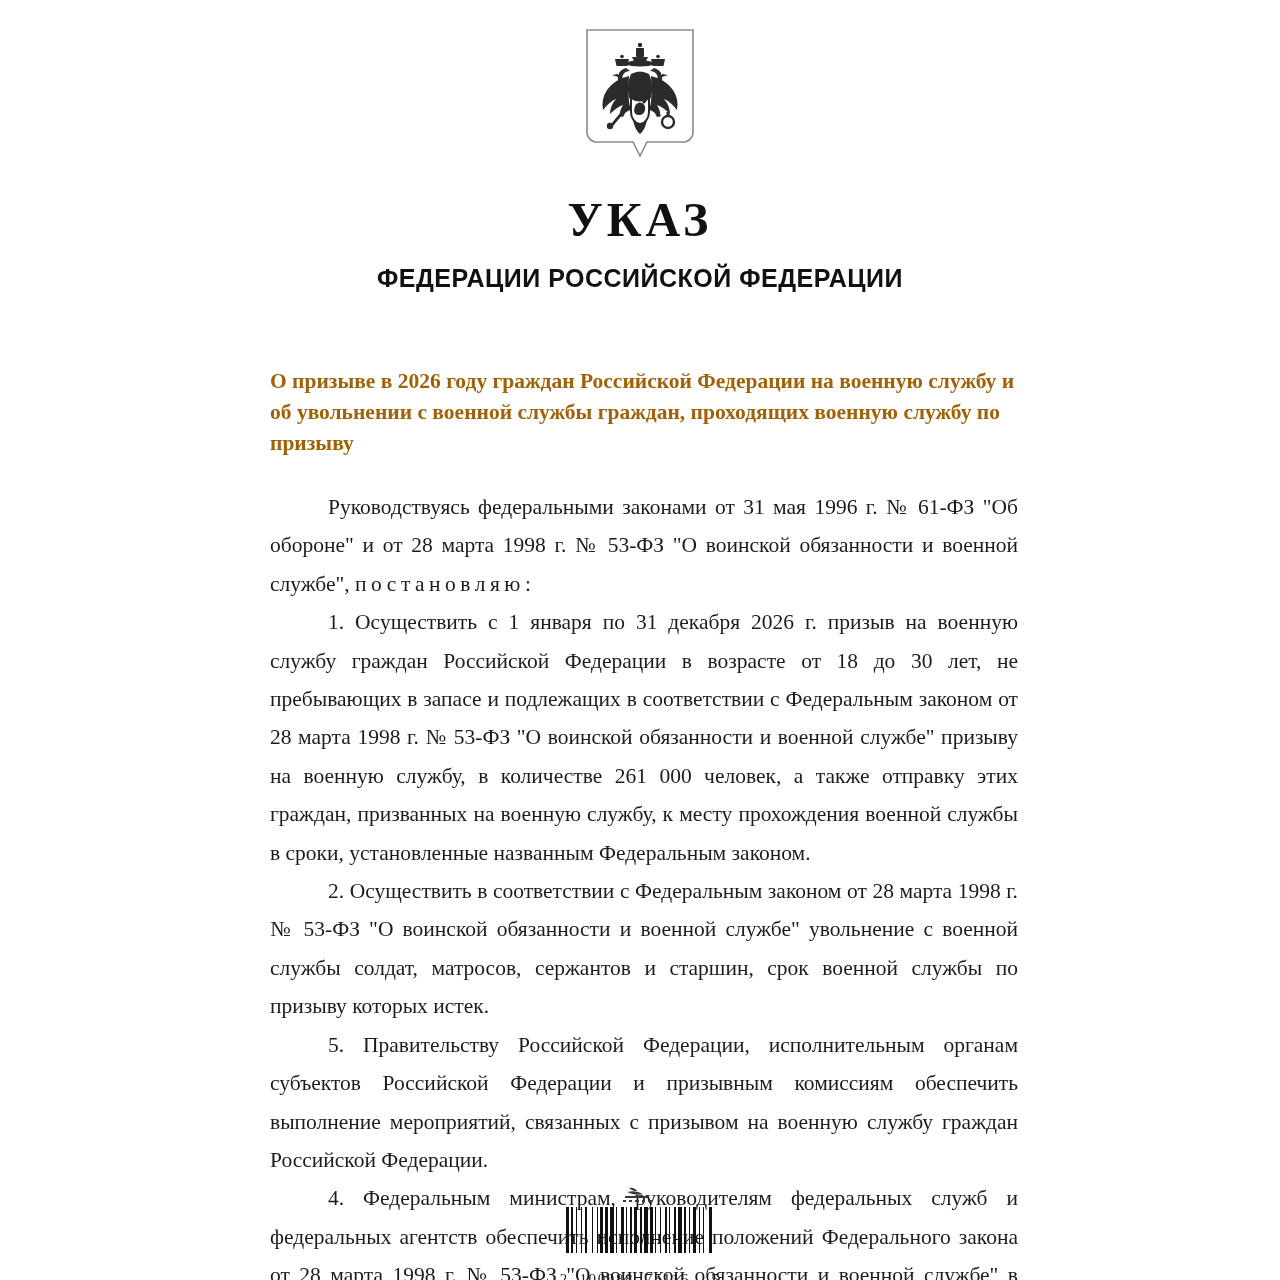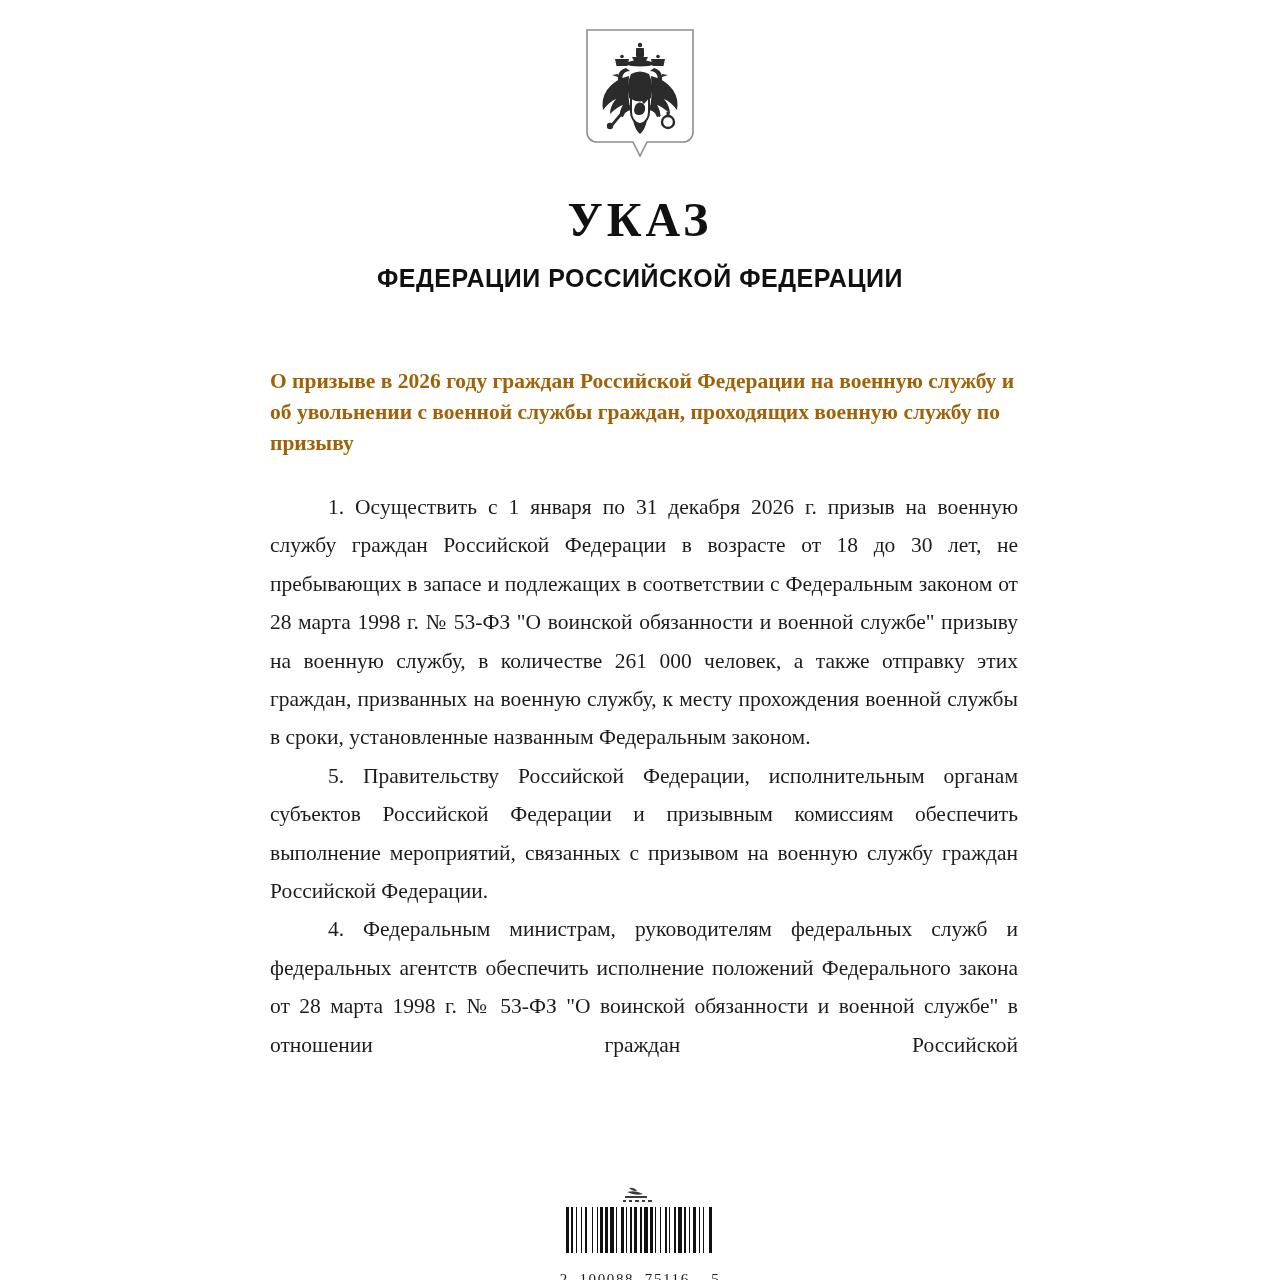--- a/index.html
+++ b/index.html
@@ -204,23 +204,25 @@
   </div>
 
   <div class="doc-title">УКАЗ</div>
 
   <div class="doc-subtitle">ФЕДЕРАЦИИ РОССИЙСКОЙ ФЕДЕРАЦИИ</div>
 
   <div class="decree-heading">О призыве в 2026 году граждан Российской Федерации на военную службу и об увольнении с военной службы граждан, проходящих военную службу по призыву</div>
 
   <div class="body-text">
 
+    <p class="para"><span>Руководствуясь федеральными законами от 31 мая 1996 г. № 61-ФЗ "Об обороне" и от 28 марта 1998 г. № 53-ФЗ "О воинской обязанности и военной службе", </span><span class="spaced">постановляю</span><span>:</span></p>
 
     <p class="para">1. Осуществить с 1 января по 31 декабря 2026 г. призыв на военную службу граждан Российской Федерации в возрасте от 18 до 30 лет, не пребывающих в запасе и подлежащих в соответствии с Федеральным законом от 28 марта 1998 г. № 53-ФЗ "О воинской обязанности и военной службе" призыву на военную службу, в количестве 261 000 человек, а также отправку этих граждан, призванных на военную службу, к месту прохождения военной службы в сроки, установленные названным Федеральным законом.</p>
 
+    <p class="para">2. Осуществить в соответствии с Федеральным законом от 28 марта 1998 г. № 53-ФЗ "О воинской обязанности и военной службе" увольнение с военной службы солдат, матросов, сержантов и старшин, срок военной службы по призыву которых истек.</p>
 
     <p class="para">5. Правительству Российской Федерации, исполнительным органам субъектов Российской Федерации и призывным комиссиям обеспечить выполнение мероприятий, связанных с призывом на военную службу граждан Российской Федерации.</p>
 
     <p class="para truncated">4. Федеральным министрам, руководителям федеральных служб и федеральных агентств обеспечить исполнение положений Федерального закона от 28 марта 1998 г. № 53-ФЗ "О воинской обязанности и военной службе" в отношении граждан Российской</p>
 
   </div>
 
   <div class="barcode-block">
     <div class="barcode-mark">
       <svg viewBox="0 0 46 20" xmlns="http://www.w3.org/2000/svg" aria-hidden="true">

